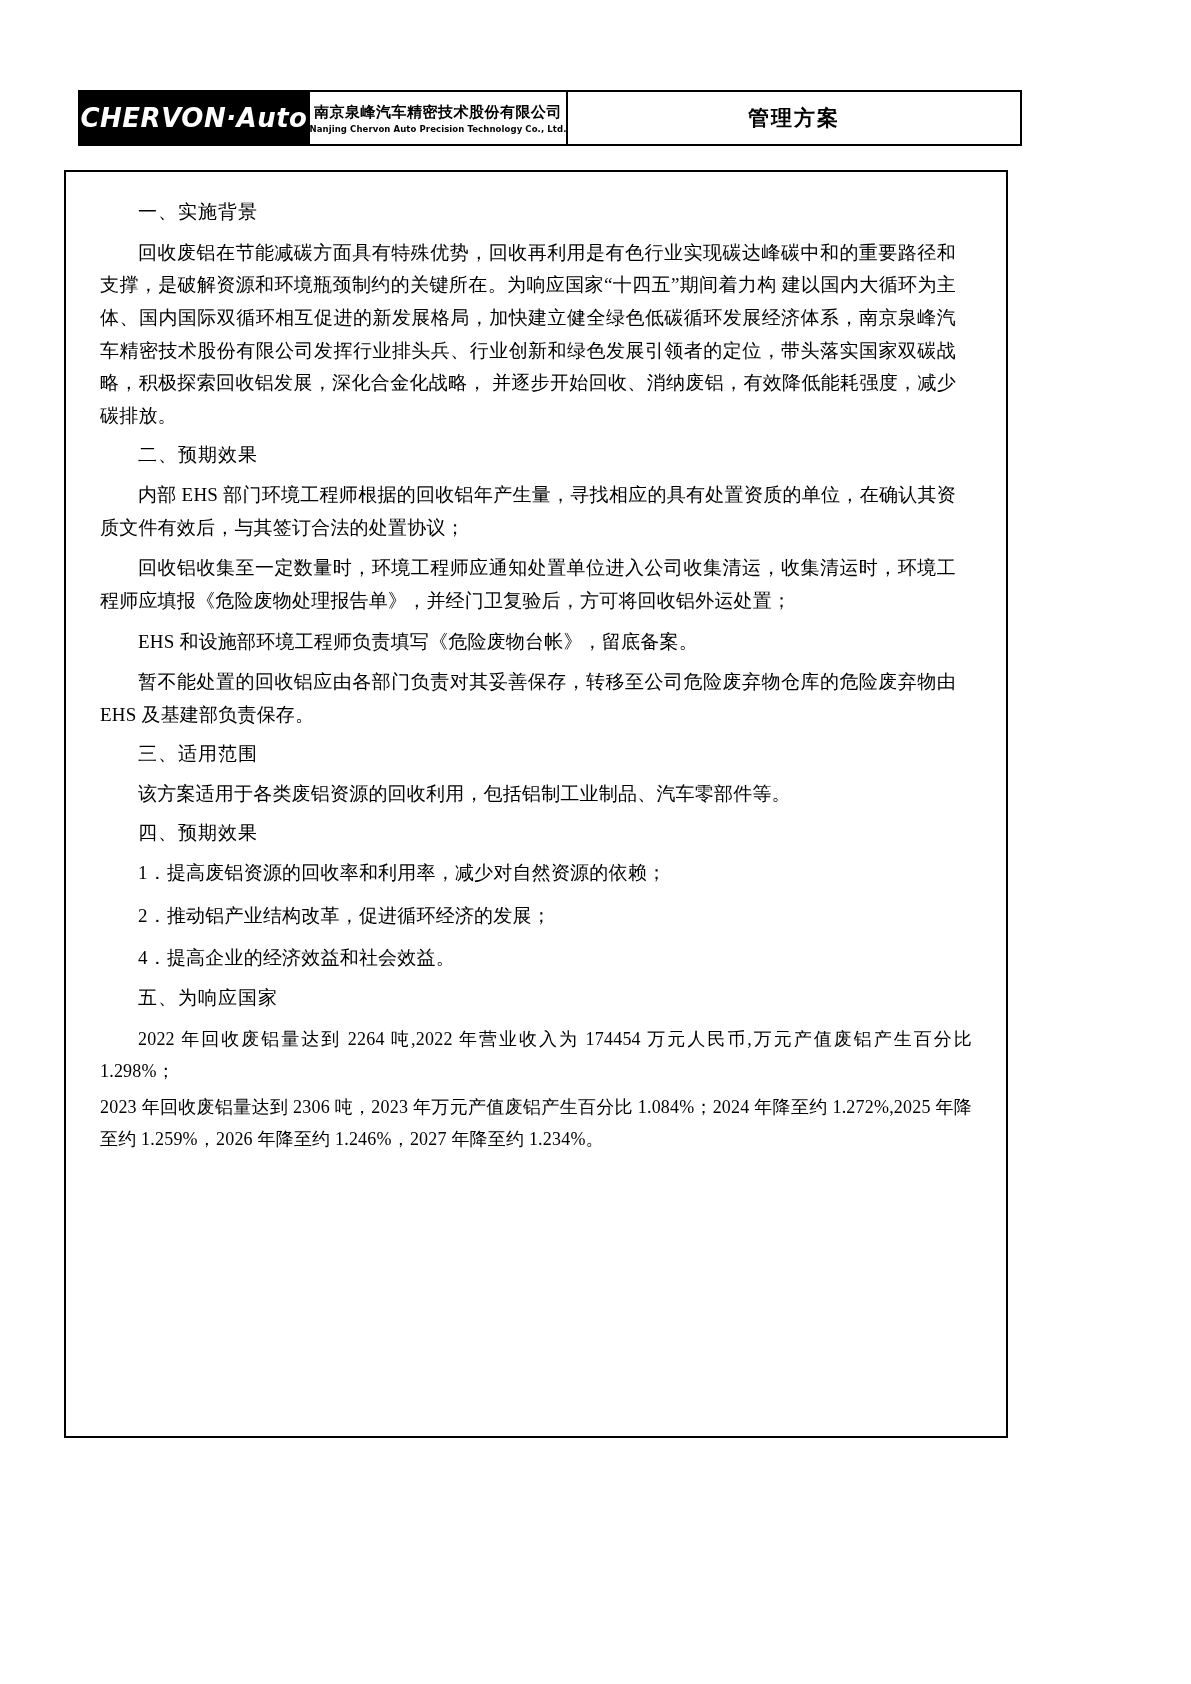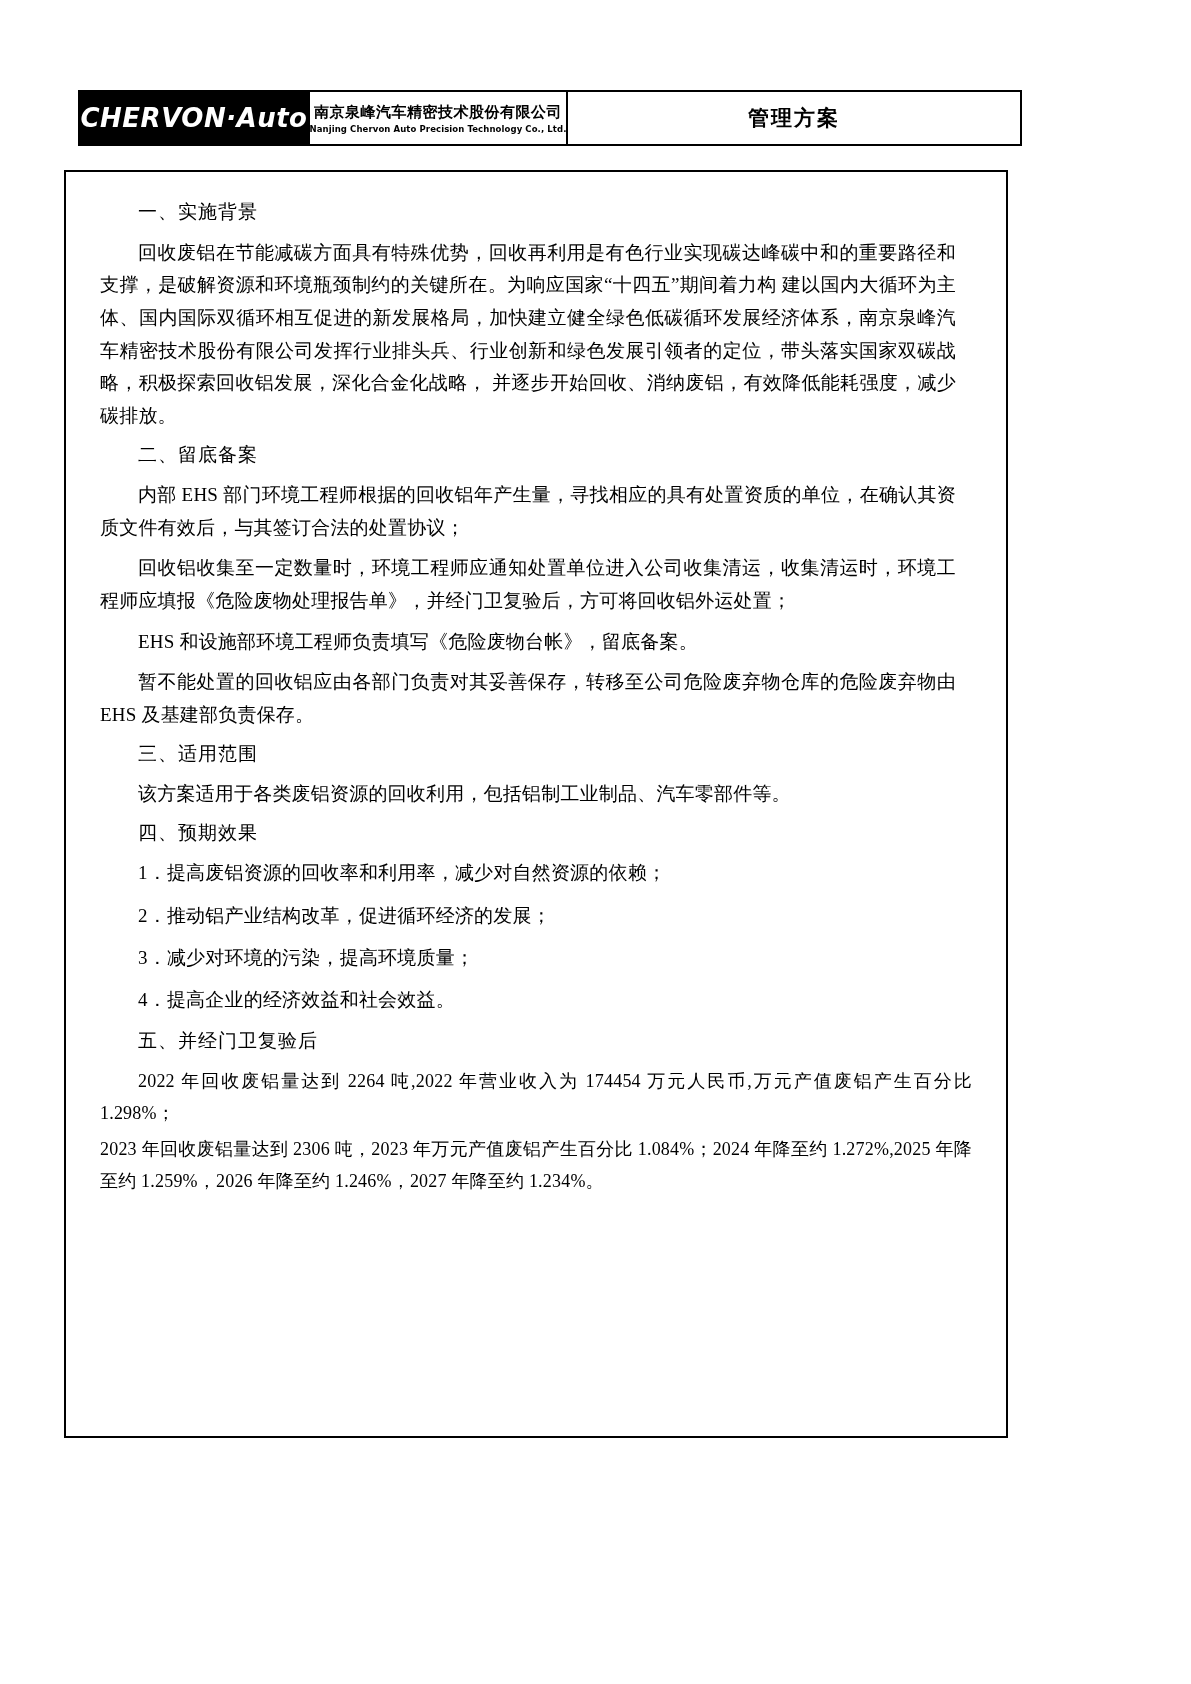--- a/index.html
+++ b/index.html
@@ -148,34 +148,33 @@
     <div class="title-cell">
       <span class="doc-title">管理方案</span>
     </div>
   </div>
 
   <div class="content-box">
 
     <p class="sec-head">一、实施背景</p>
     <p class="para">回收废铝在节能减碳方面具有特殊优势，回收再利用是有色行业实现碳达峰碳中和的重要路径和支撑，是破解资源和环境瓶颈制约的关键所在。为响应国家“十四五”期间着力构 建以国内大循环为主体、国内国际双循环相互促进的新发展格局，加快建立健全绿色低碳循环发展经济体系，南京泉峰汽车精密技术股份有限公司发挥行业排头兵、行业创新和绿色发展引领者的定位，带头落实国家双碳战略，积极探索回收铝发展，深化合金化战略， 并逐步开始回收、消纳废铝，有效降低能耗强度，减少碳排放。</p>
 
-    <p class="sec-head">二、留底备案</p>
+    <p class="sec-head">二、预期效果</p>
     <p class="para">内部 EHS 部门环境工程师根据的回收铝年产生量，寻找相应的具有处置资质的单位，在确认其资质文件有效后，与其签订合法的处置协议；</p>
     <p class="para">回收铝收集至一定数量时，环境工程师应通知处置单位进入公司收集清运，收集清运时，环境工程师应填报《危险废物处理报告单》，并经门卫复验后，方可将回收铝外运处置；</p>
     <p class="para">EHS 和设施部环境工程师负责填写《危险废物台帐》，留底备案。</p>
     <p class="para">暂不能处置的回收铝应由各部门负责对其妥善保存，转移至公司危险废弃物仓库的危险废弃物由 EHS 及基建部负责保存。</p>
 
     <p class="sec-head">三、适用范围</p>
     <p class="para">该方案适用于各类废铝资源的回收利用，包括铝制工业制品、汽车零部件等。</p>
 
     <p class="sec-head">四、预期效果</p>
     <p class="item">1．提高废铝资源的回收率和利用率，减少对自然资源的依赖；</p>
     <p class="item">2．推动铝产业结构改革，促进循环经济的发展；</p>
-    <p class="item">3．减少对环境的污染，提高环境质量；</p>
     <p class="item">4．提高企业的经济效益和社会效益。</p>
 
-    <p class="sec-head">五、并经门卫复验后</p>
+    <p class="sec-head">五、为响应国家</p>
     <p class="goal">2022 年回收废铝量达到 2264 吨,2022 年营业收入为 174454 万元人民币,万元产值废铝产生百分比 1.298%；</p>
     <p class="goal cont">2023 年回收废铝量达到 2306 吨，2023 年万元产值废铝产生百分比 1.084%；2024 年降至约 1.272%,2025 年降至约 1.259%，2026 年降至约 1.246%，2027 年降至约 1.234%。</p>
 
   </div>
 
 </div>
 
 </body></html>

